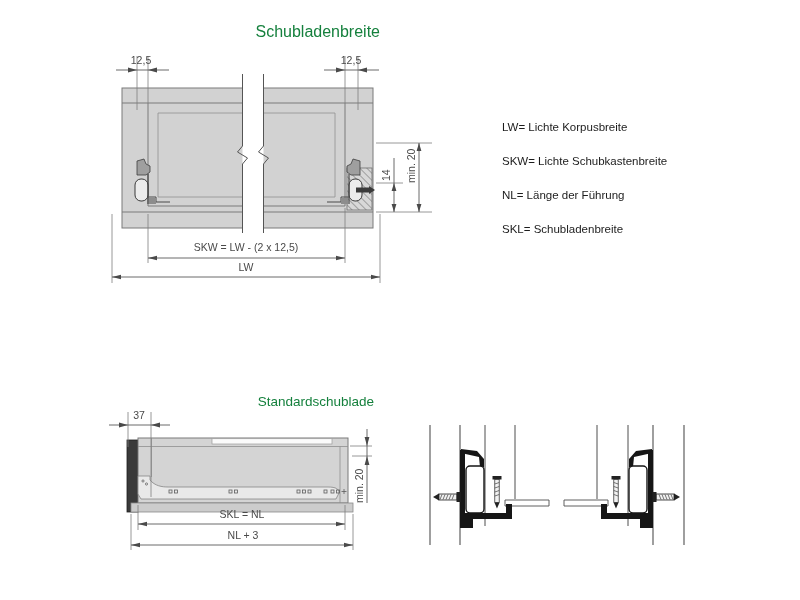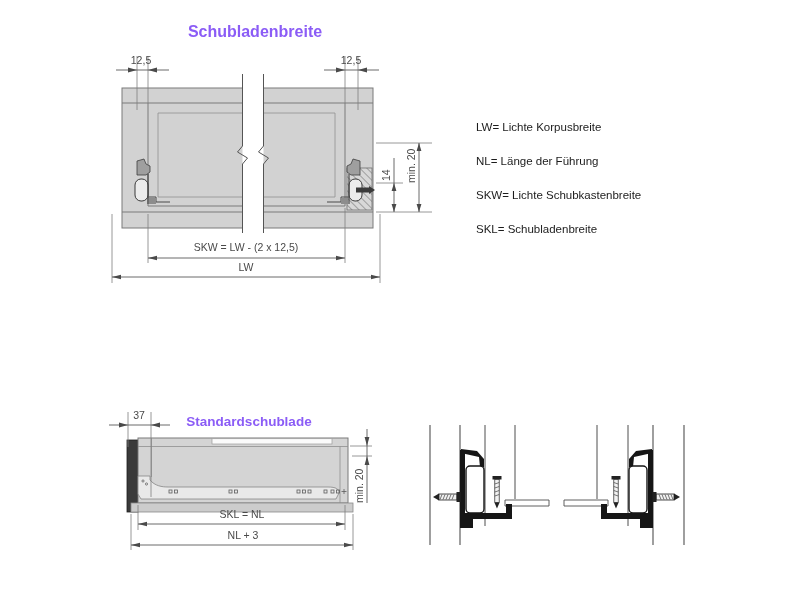--- a/index.html
+++ b/index.html
@@ -1,21 +1,21 @@
 <!DOCTYPE html>
 <html><head>
 <meta charset="utf-8">
 <style>
   html,body{margin:0;padding:0;background:#fff;}
   .canvas{position:relative;width:800px;height:600px;background:#ffffff;overflow:hidden;
           font-family:"Liberation Sans",sans-serif;}
-  .title{position:absolute;font-weight:bold;color:#8b5cf6;text-align:center;}
+  .title{position:absolute;font-weight:normal;color:#15803d;text-align:right;}
   #title-top{left:130px;top:23px;width:250px;font-size:16px;}
-  #title-bottom{left:124px;top:394px;width:250px;font-size:13.5px;margin-top:20px;}
-  .legend{position:absolute;left:476px;top:121px;display:flex;flex-direction:column;gap:22px;
+  #title-bottom{left:124px;top:394px;width:250px;font-size:13.5px;}
+  .legend{position:absolute;left:502px;top:121px;display:flex;flex-direction:column;gap:22px;
           font-size:11.5px;line-height:12px;color:#1c1c1c;}
   svg{position:absolute;}
   #svg-top{left:95px;top:45px;}
   #svg-bl{left:100px;top:390px;}
   #svg-br{left:415px;top:410px;}
   svg text{font-family:"Liberation Sans",sans-serif;fill:#4a4a4a;font-size:10.5px;}
   .wall{stroke:#7a7a7a;stroke-width:1;fill:none;}
   .thin{stroke:#8f8f8f;stroke-width:0.8;fill:none;}
   .dim{stroke:#5a5a5a;stroke-width:0.9;fill:none;}
   .ext{stroke:#7d7d7d;stroke-width:0.8;fill:none;}
@@ -126,22 +126,22 @@
       <line class="ext" x1="380" y1="214" x2="380" y2="283"></line>
       <line class="dim" x1="112" y1="277" x2="380" y2="277"></line>
       <polygon class="arr" points="112,277 121,274.7 121,279.3"></polygon>
       <polygon class="arr" points="380,277 371,274.7 371,279.3"></polygon>
       <text x="246" y="271" text-anchor="middle" font-size="11.5">LW</text>
     </g>
   </svg>
 
   <div class="legend">
     <div>LW= Lichte Korpusbreite</div>
+    <div>SKW= Lichte Schubkastenbreite</div>
     <div>NL= Länge der Führung</div>
-    <div>SKW= Lichte Schubkastenbreite</div>
     <div>SKL= Schubladenbreite</div>
   </div>
 
   <div class="title" id="title-bottom">Standardschublade</div>
 
   <svg id="svg-bl" width="300" height="170" viewBox="100 390 300 170">
 
     <g>
       <rect x="127" y="440" width="11" height="72" fill="#3a3a3a" stroke="#1e1e1e" stroke-width="0.8"></rect>
     </g>

